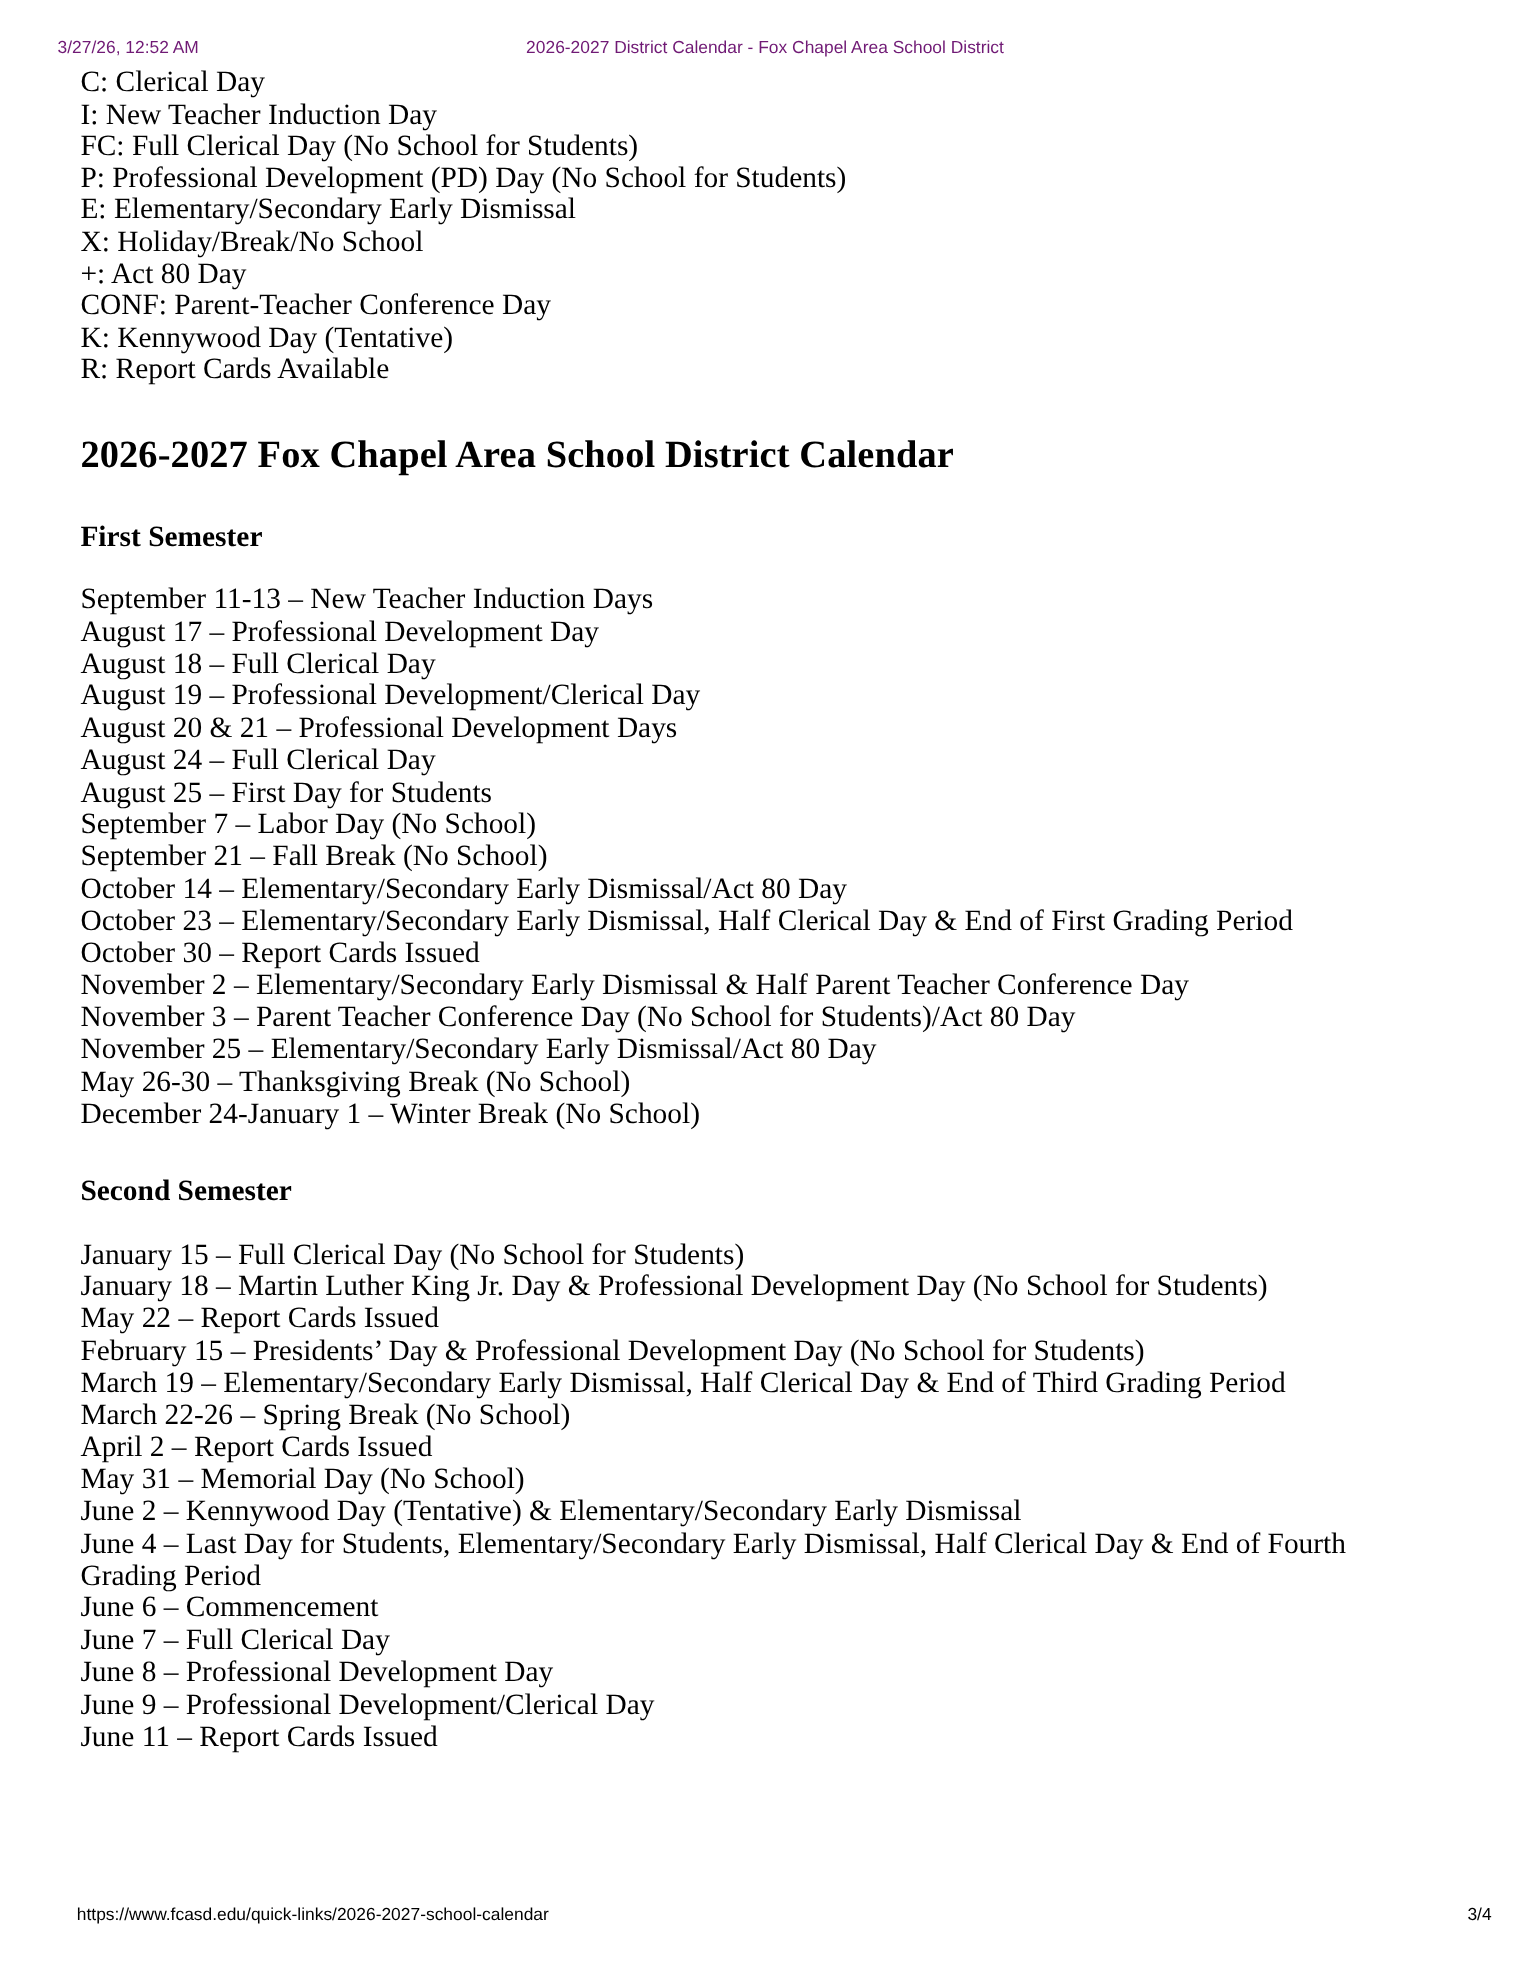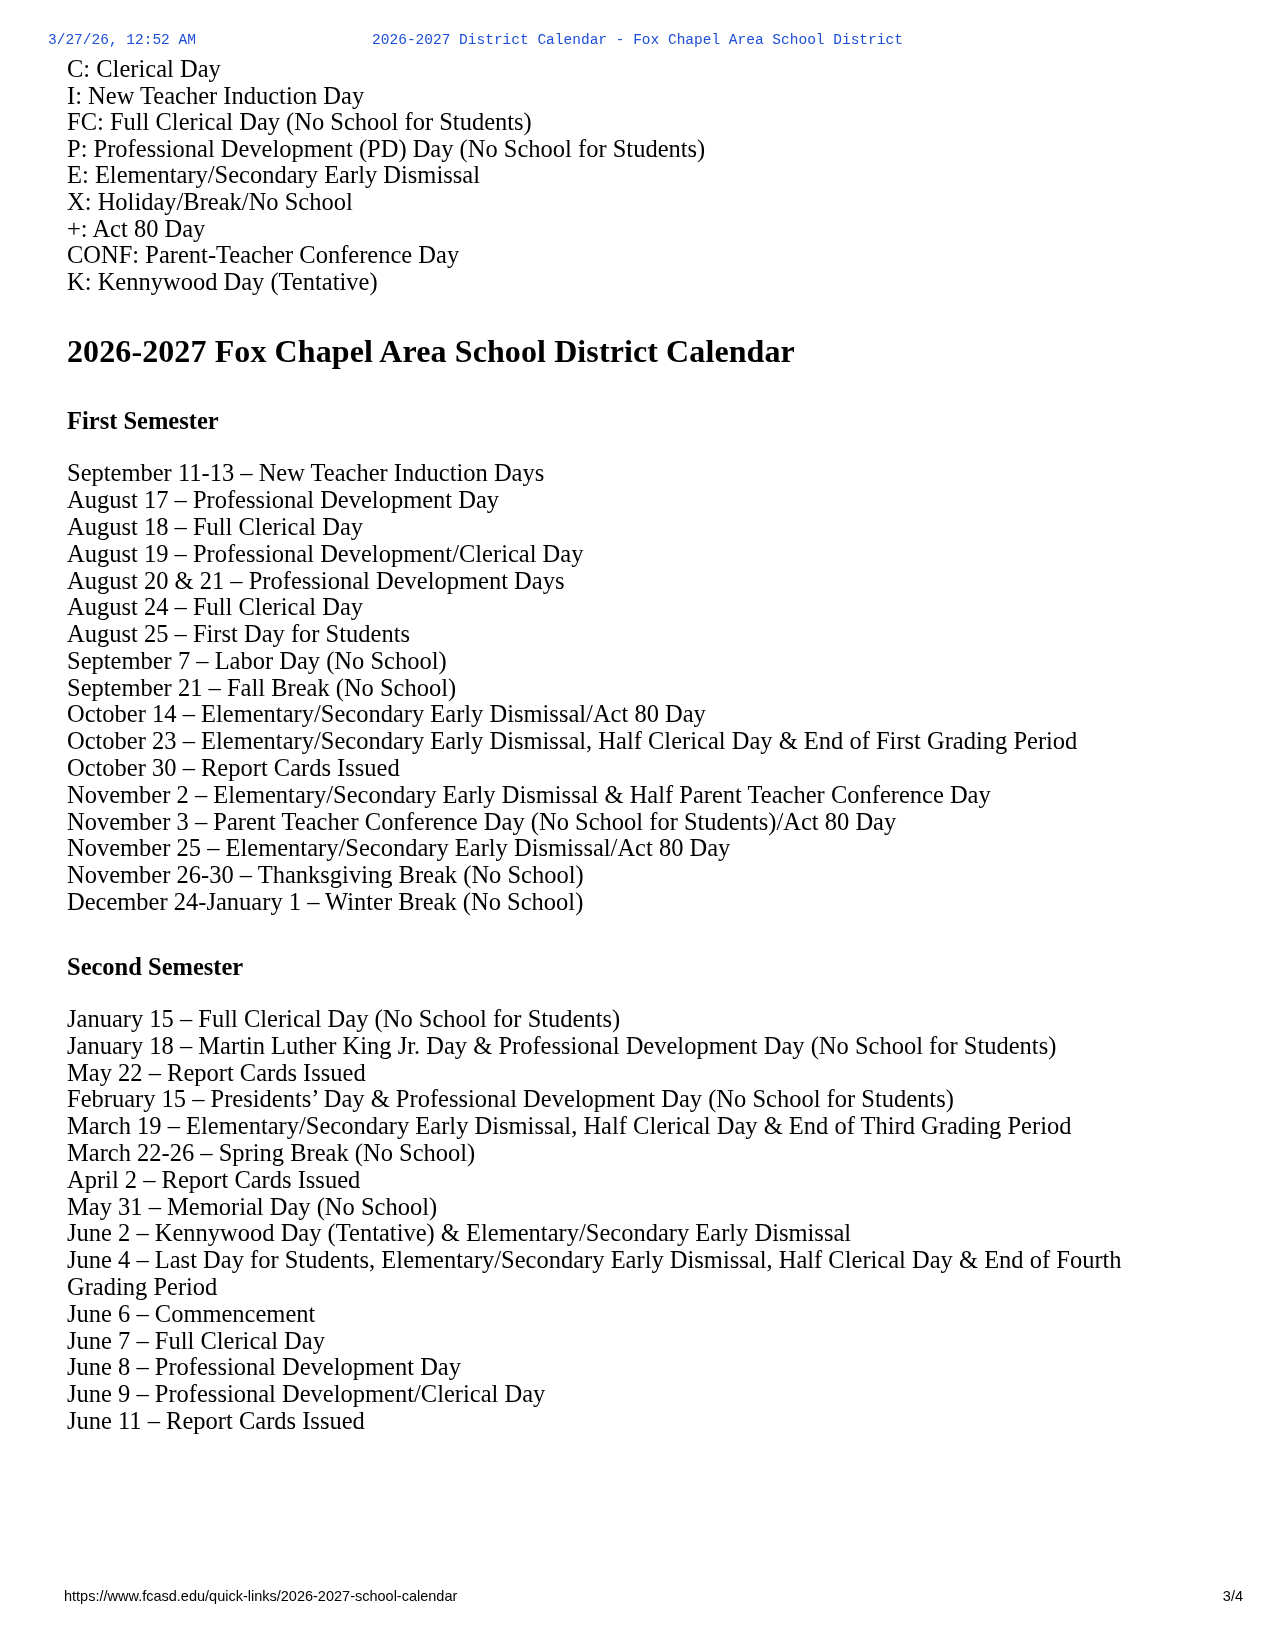--- a/index.html
+++ b/index.html
@@ -17,24 +17,24 @@
     -webkit-font-smoothing: antialiased;
   }
 
   
   .print-header {
     position: absolute;
     top: 30px;
     left: 0;
     width: 1154px;
     height: 20px;
-    font-family: Liberation Mono, monospace;
+    font-family: Liberation Sans, sans-serif;
     font-size: 14.5px;
     line-height: 20px;
-    color: #1d4ed8;
+    color: #701a75;
   }
   .print-header .ph-left {
     position: absolute;
     left: 48px;
     top: 0;
     white-space: nowrap;
   }
   .print-header .ph-center {
     position: absolute;
     left: 0;
@@ -126,20 +126,21 @@
   <ul class="legend-list">
     <li>C: Clerical Day</li>
     <li>I: New Teacher Induction Day</li>
     <li>FC: Full Clerical Day (No School for Students)</li>
     <li>P: Professional Development (PD) Day (No School for Students)</li>
     <li>E: Elementary/Secondary Early Dismissal</li>
     <li>X: Holiday/Break/No School</li>
     <li>+: Act 80 Day</li>
     <li>CONF: Parent-Teacher Conference Day</li>
     <li>K: Kennywood Day (Tentative)</li>
+    <li>R: Report Cards Available</li>
   </ul>
 
   <h1 class="doc-title">2026-2027 Fox Chapel Area School District Calendar</h1>
 
   <h2 class="section-title">First Semester</h2>
   <ul class="event-list">
     <li>September 11-13 – New Teacher Induction Days</li>
     <li>August 17 – Professional Development Day</li>
     <li>August 18 – Full Clerical Day</li>
     <li>August 19 – Professional Development/Clerical Day</li>
@@ -147,21 +148,21 @@
     <li>August 24 – Full Clerical Day</li>
     <li>August 25 – First Day for Students</li>
     <li>September 7 – Labor Day (No School)</li>
     <li>September 21 – Fall Break (No School)</li>
     <li>October 14 – Elementary/Secondary Early Dismissal/Act 80 Day</li>
     <li>October 23 – Elementary/Secondary Early Dismissal, Half Clerical Day &amp; End of First Grading Period</li>
     <li>October 30 – Report Cards Issued</li>
     <li>November 2 – Elementary/Secondary Early Dismissal &amp; Half Parent Teacher Conference Day</li>
     <li>November 3 – Parent Teacher Conference Day (No School for Students)/Act 80 Day</li>
     <li>November 25 – Elementary/Secondary Early Dismissal/Act 80 Day</li>
-    <li>November 26-30 – Thanksgiving Break (No School)</li>
+    <li>May 26-30 – Thanksgiving Break (No School)</li>
     <li>December 24-January 1 – Winter Break (No School)</li>
   </ul>
 
   <h2 class="section-title">Second Semester</h2>
   <ul class="event-list">
     <li>January 15 – Full Clerical Day (No School for Students)</li>
     <li>January 18 – Martin Luther King Jr. Day &amp; Professional Development Day (No School for Students)</li>
     <li>May 22 – Report Cards Issued</li>
     <li>February 15 – Presidents’ Day &amp; Professional Development Day (No School for Students)</li>
     <li>March 19 – Elementary/Secondary Early Dismissal, Half Clerical Day &amp; End of Third Grading Period</li>

